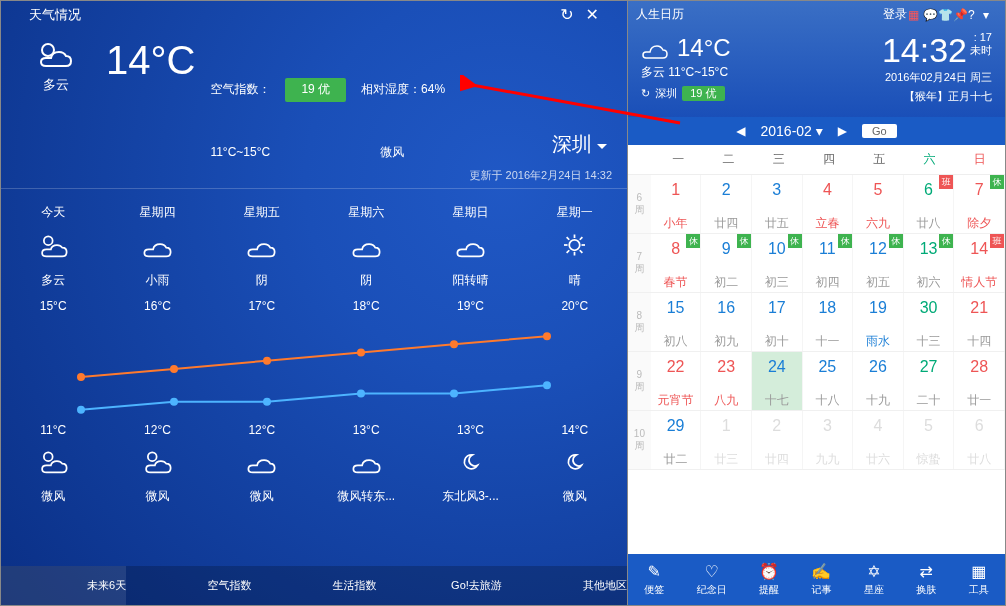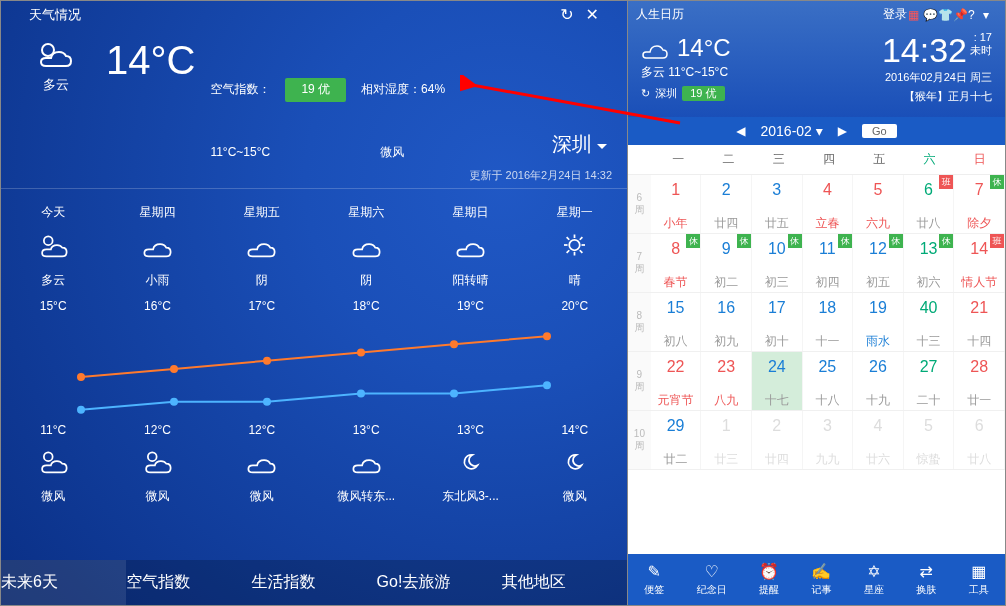--- a/index.html
+++ b/index.html
@@ -26,21 +26,21 @@
 
 .wp-divider { height: 1px; background: rgba(255,255,255,0.2); margin: 5px 0; }
 .wp-forecast { padding: 10px 0; }
 .fc-row { display: flex; justify-content: space-around; text-align: center; font-size: 12px; margin-bottom: 10px; }
 .fc-col { width: 16%; }
 .fc-icon svg { width: 35px; height: 28px; }
 .fc-chart { position: relative; height: 100px; margin: 0 30px; }
 .fc-chart svg { width: 100%; height: 100%; }
 
 .wp-tabs { position: absolute; bottom: 0; left: 0; right: 0; display: flex; background: rgba(0,0,0,0.2); }
-.wp-tab { flex: 1; text-align: left; padding: 12px 0; font-size: 16px; cursor: pointer; }
+.wp-tab { flex: 1; text-align: right; padding: 12px 0; font-size: 11px; cursor: pointer; }
 .wp-tab.active { background: rgba(255,255,255,0.1); }
 
 
 .cal-panel { flex: 1; border: 1px solid #888; border-left: none; display: flex; flex-direction: column; }
 .cal-header { background: linear-gradient(#3a6fc5, #1a4fb8); color: #fff; padding: 5px 8px; }
 .cal-topbar { display: flex; justify-content: space-between; align-items: center; font-size: 12px; }
 .cal-topicons { display: flex; gap: 1px; align-items: center; }
 .cal-topicons .ic { width: 14px; height: 14px; cursor: pointer; font-size: 12px; }
 .cal-weather { display: flex; align-items: center; padding: 8px 5px; }
 .cal-w-left { flex: 1; }
@@ -407,21 +407,21 @@
             </div>
             <div class="cal-day ">
               <div class="dn">18</div>
               <div class="dl ">十一</div>
             </div>
             <div class="cal-day ">
               <div class="dn">19</div>
               <div class="dl blue">雨水</div>
             </div>
             <div class="cal-day sat">
-              <div class="dn">40</div>
+              <div class="dn">30</div>
               <div class="dl ">十三</div>
             </div>
             <div class="cal-day sun">
               <div class="dn">21</div>
               <div class="dl ">十四</div>
             </div>
           </div>
           <div class="cal-week">
             <div class="wk-num">
               <div>9</div>

